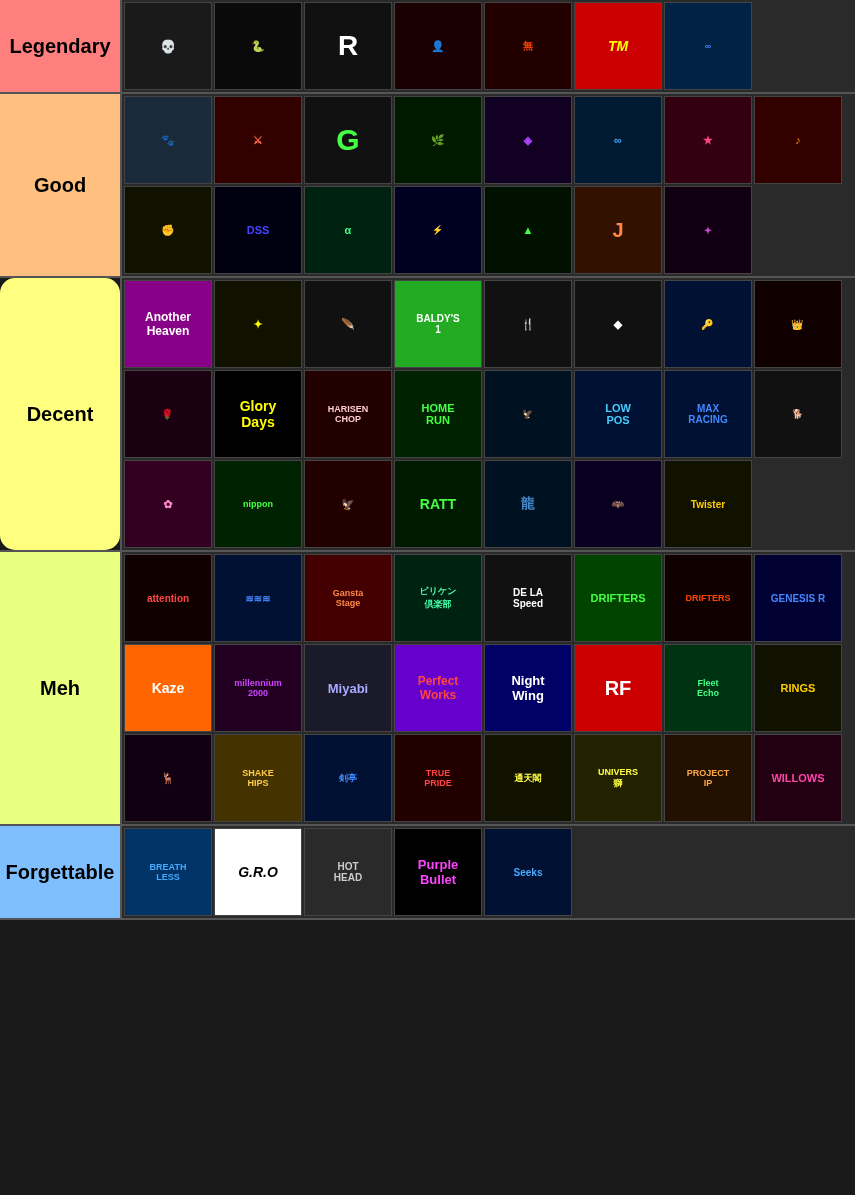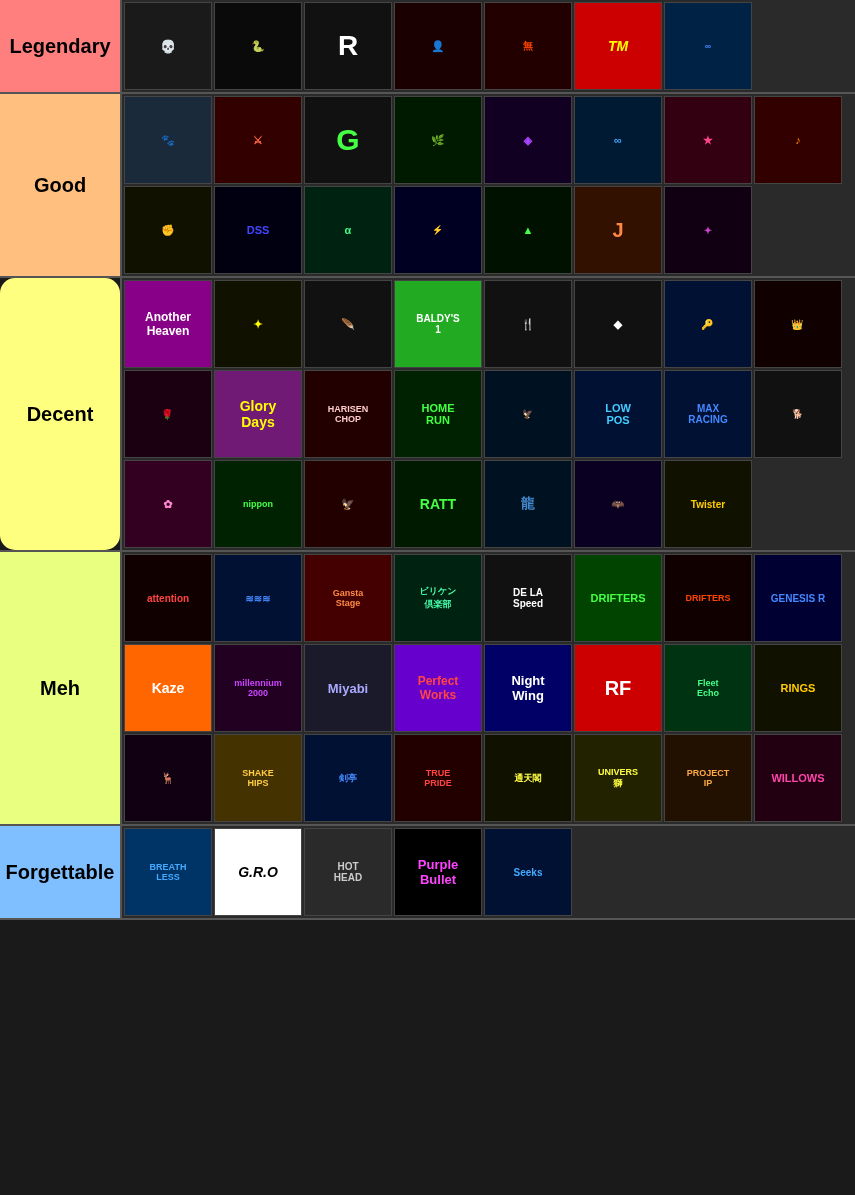--- a/index.html
+++ b/index.html
@@ -79,21 +79,21 @@
     .item-another-heaven { background: #880088; color: #fff; font-size: 12px; line-height: 1.2; }
     .item-another-star { background: #111100; color: #ffff00; }
     .item-capricious { background: #111; color: #fff; }
     .item-baldys { background: #22aa22; color: #fff; font-size: 10px; }
     .item-knifefork { background: #111; color: #eee; }
     .item-diamond { background: #111; color: #fff; }
     .item-speed-farm { background: #001133; color: #4488ff; font-size: 10px; }
 
     .item-first-lady { background: #110000; color: #ff4444; font-size: 10px; }
     .item-flower { background: #1a0011; color: #ff88cc; font-size: 10px; }
-    .item-glory-days { background: #701a75; color: #ffff00; font-size: 14px; }
+    .item-glory-days { background: #000000; color: #ffff00; font-size: 14px; }
     .item-harisen { background: #220000; color: #ffcccc; font-size: 9px; }
     .item-home-run { background: #002200; color: #44ff44; font-size: 11px; }
     .item-knife-forks { background: #001122; color: #4488cc; font-size: 9px; }
     .item-low-pos { background: #001133; color: #44ccff; font-size: 11px; }
 
     .item-max-racing { background: #001133; color: #4488ff; font-size: 10px; }
     .item-miracle-dogs { background: #111; color: #fff; font-size: 9px; }
     .item-pink-floral { background: #330022; color: #ff88cc; }
     .item-nippon { background: #002200; color: #44ff44; font-size: 9px; }
     .item-phoenix { background: #220000; color: #ff8844; }

